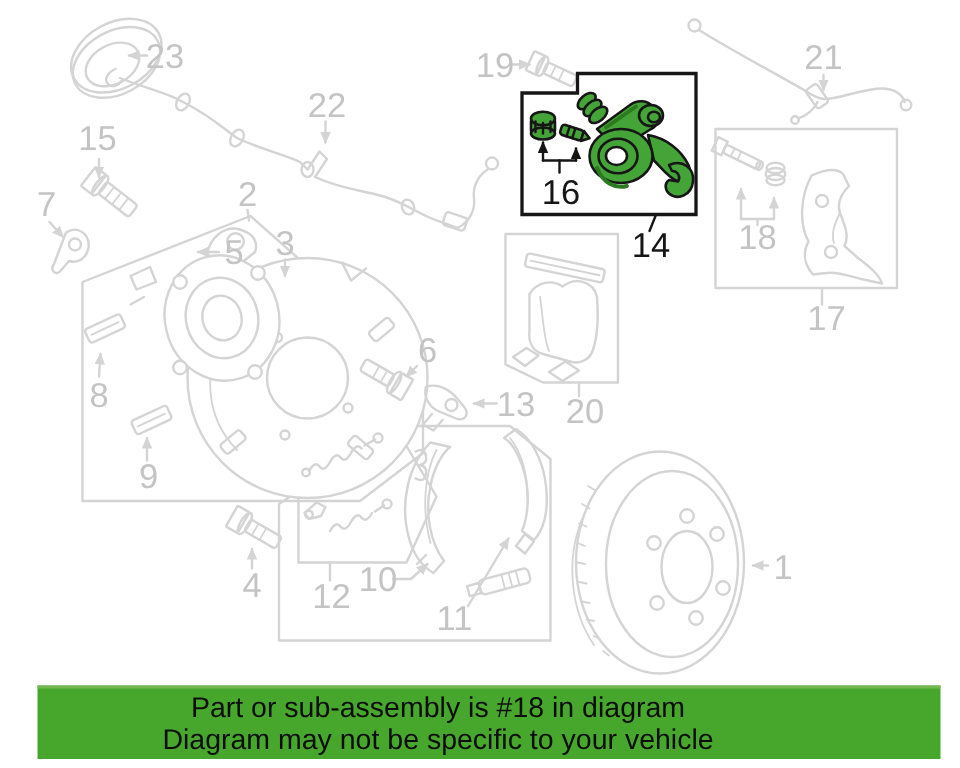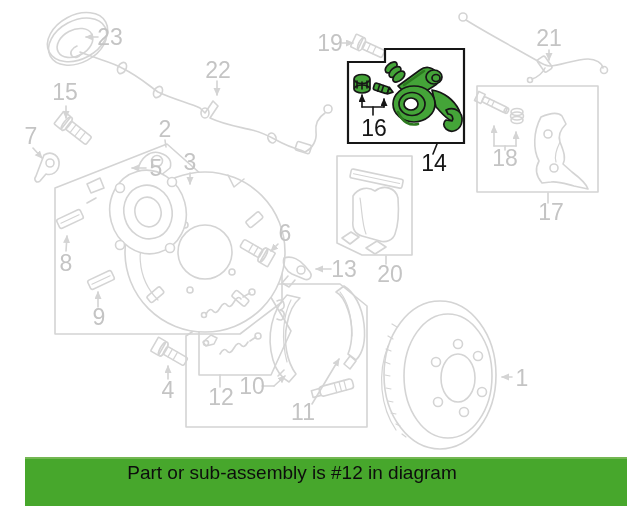--- a/index.html
+++ b/index.html
@@ -330,16 +330,17 @@
     <text class="lbl" x="330" y="51">19</text>
     <text class="lbl" x="390" y="282">20</text>
     <text class="lbl" x="549" y="46">21</text>
     <text class="lbl" x="218" y="78">22</text>
     <text class="lbl" x="110" y="45">23</text>
   </g>
 </svg>
 
 <div class="banner">
   <div class="banner-text">
-    <div>Part or sub-assembly is #12 in diagram</div>
+    <div>Part or sub-assembly is #18 in diagram</div>
+    <div>Diagram may not be specific to your vehicle</div>
   </div>
 </div>
 </div>
 
 </body></html>

